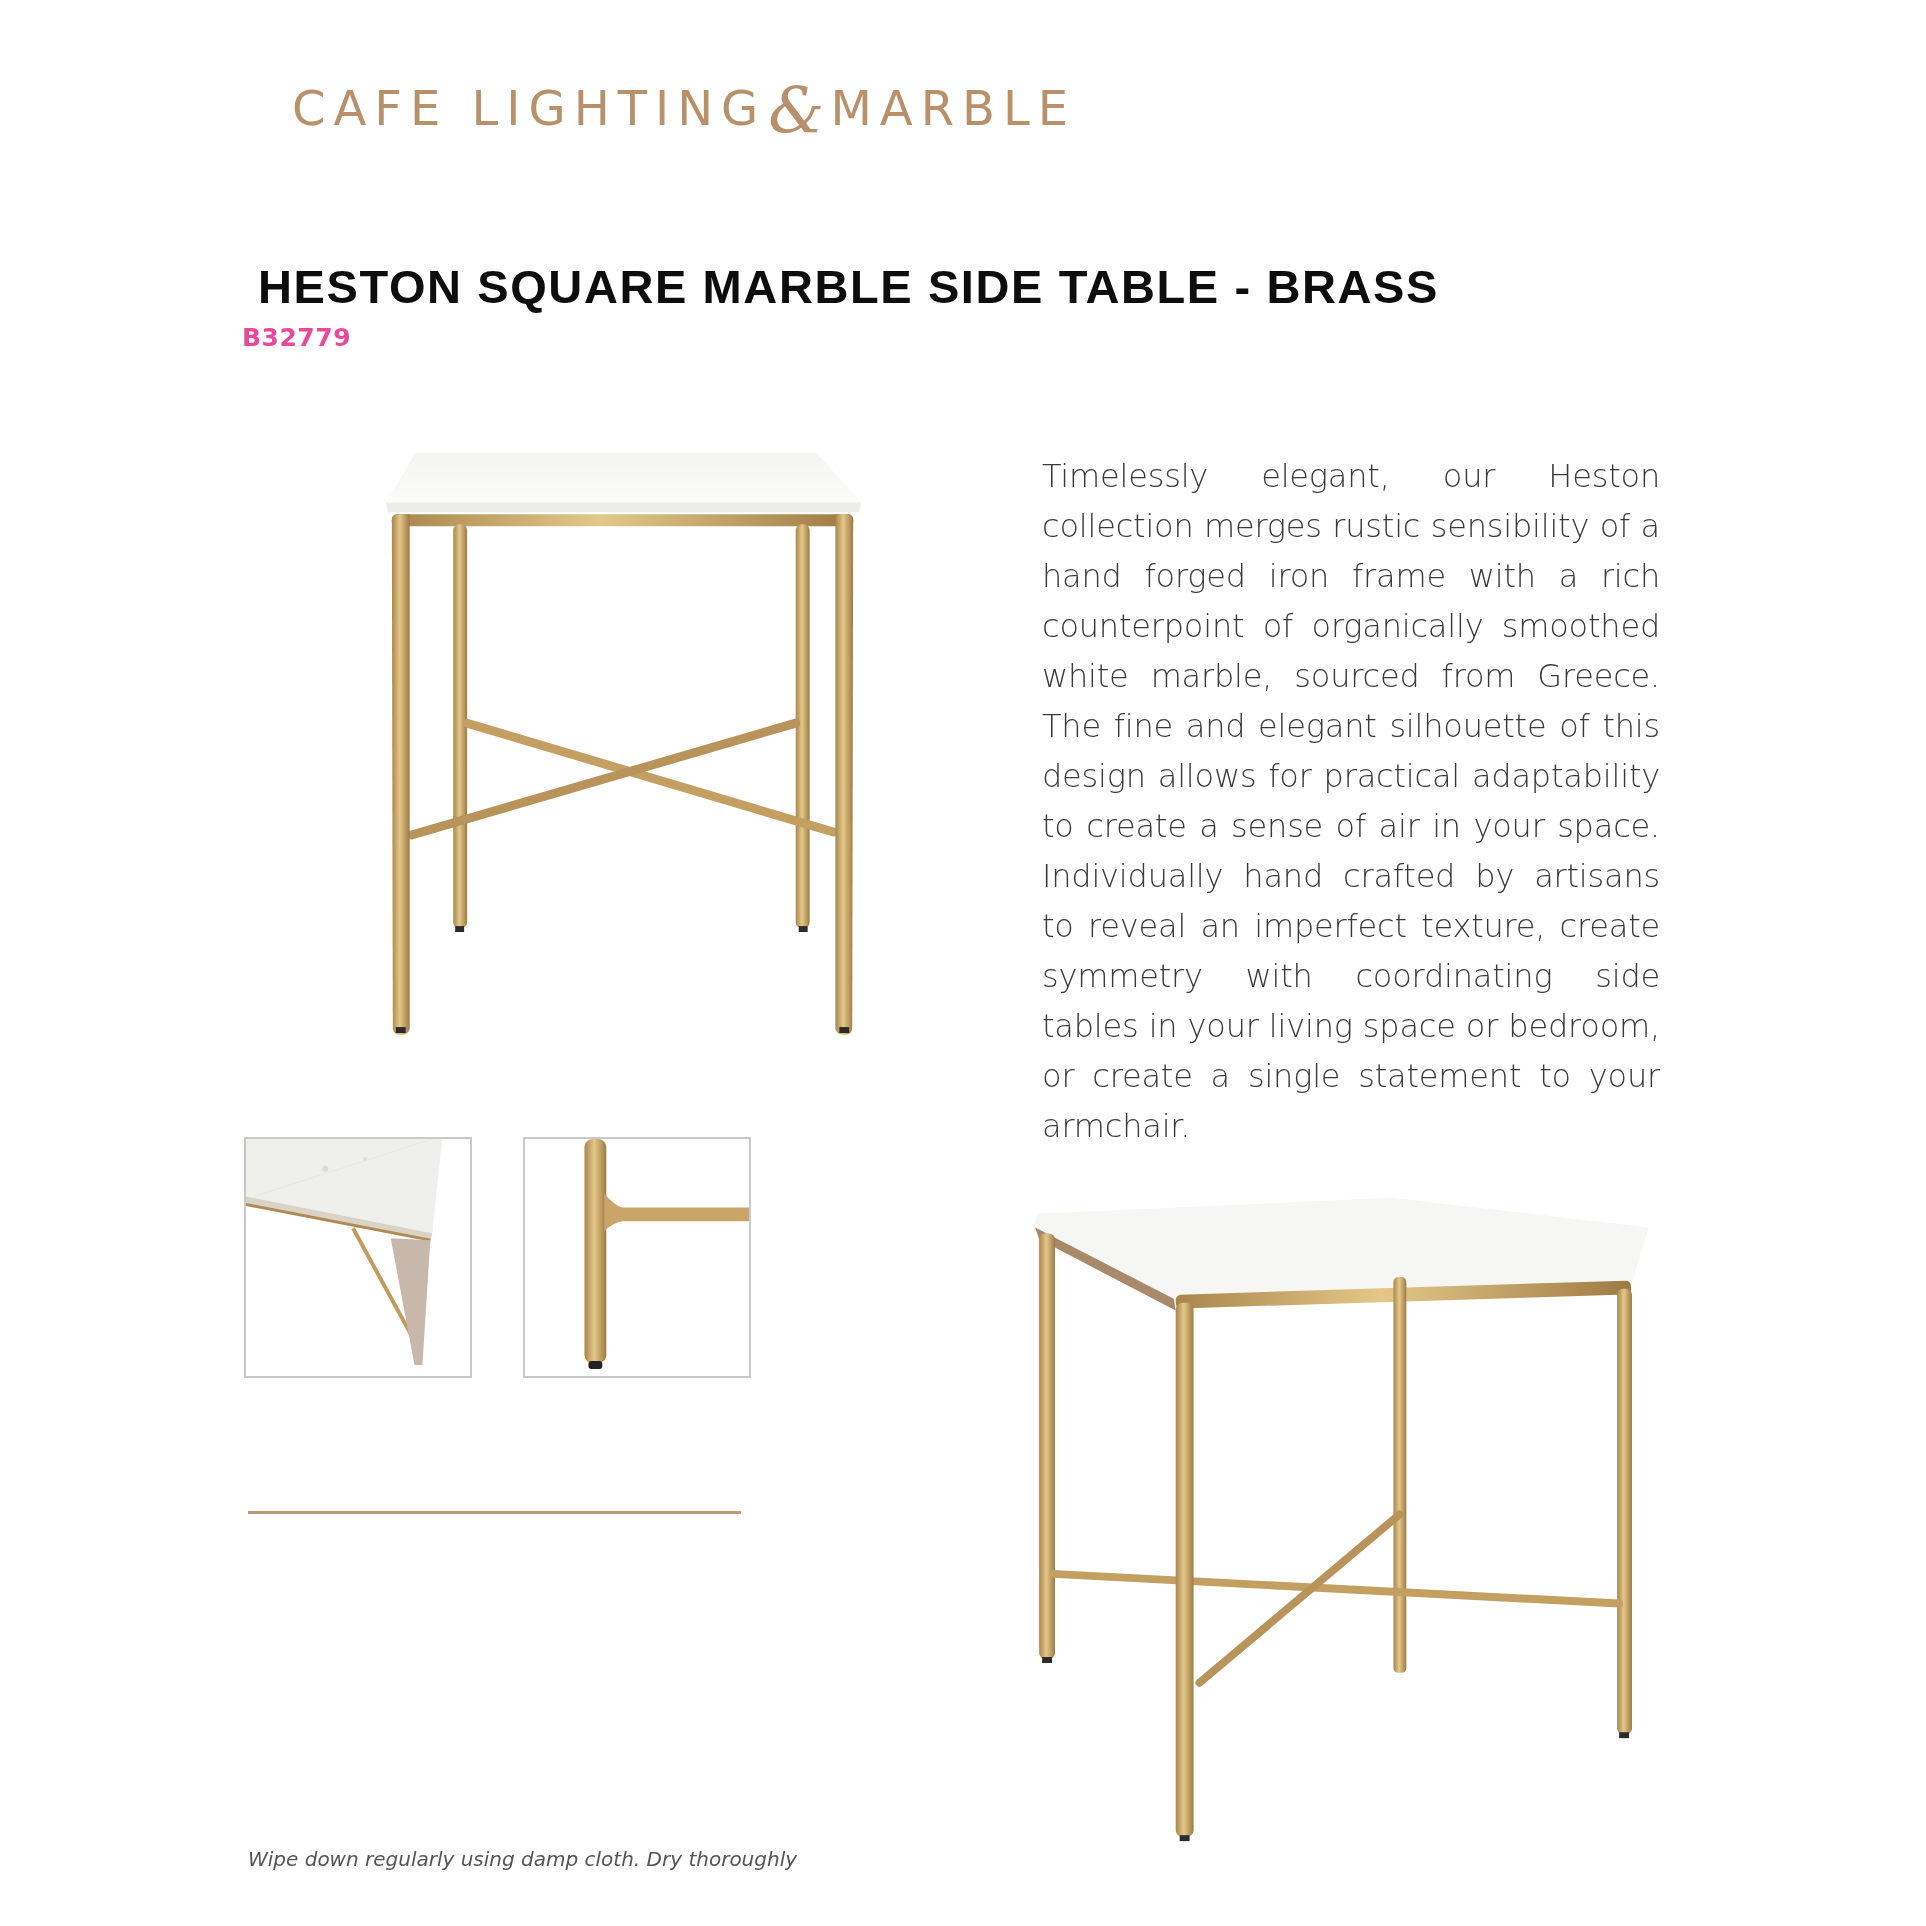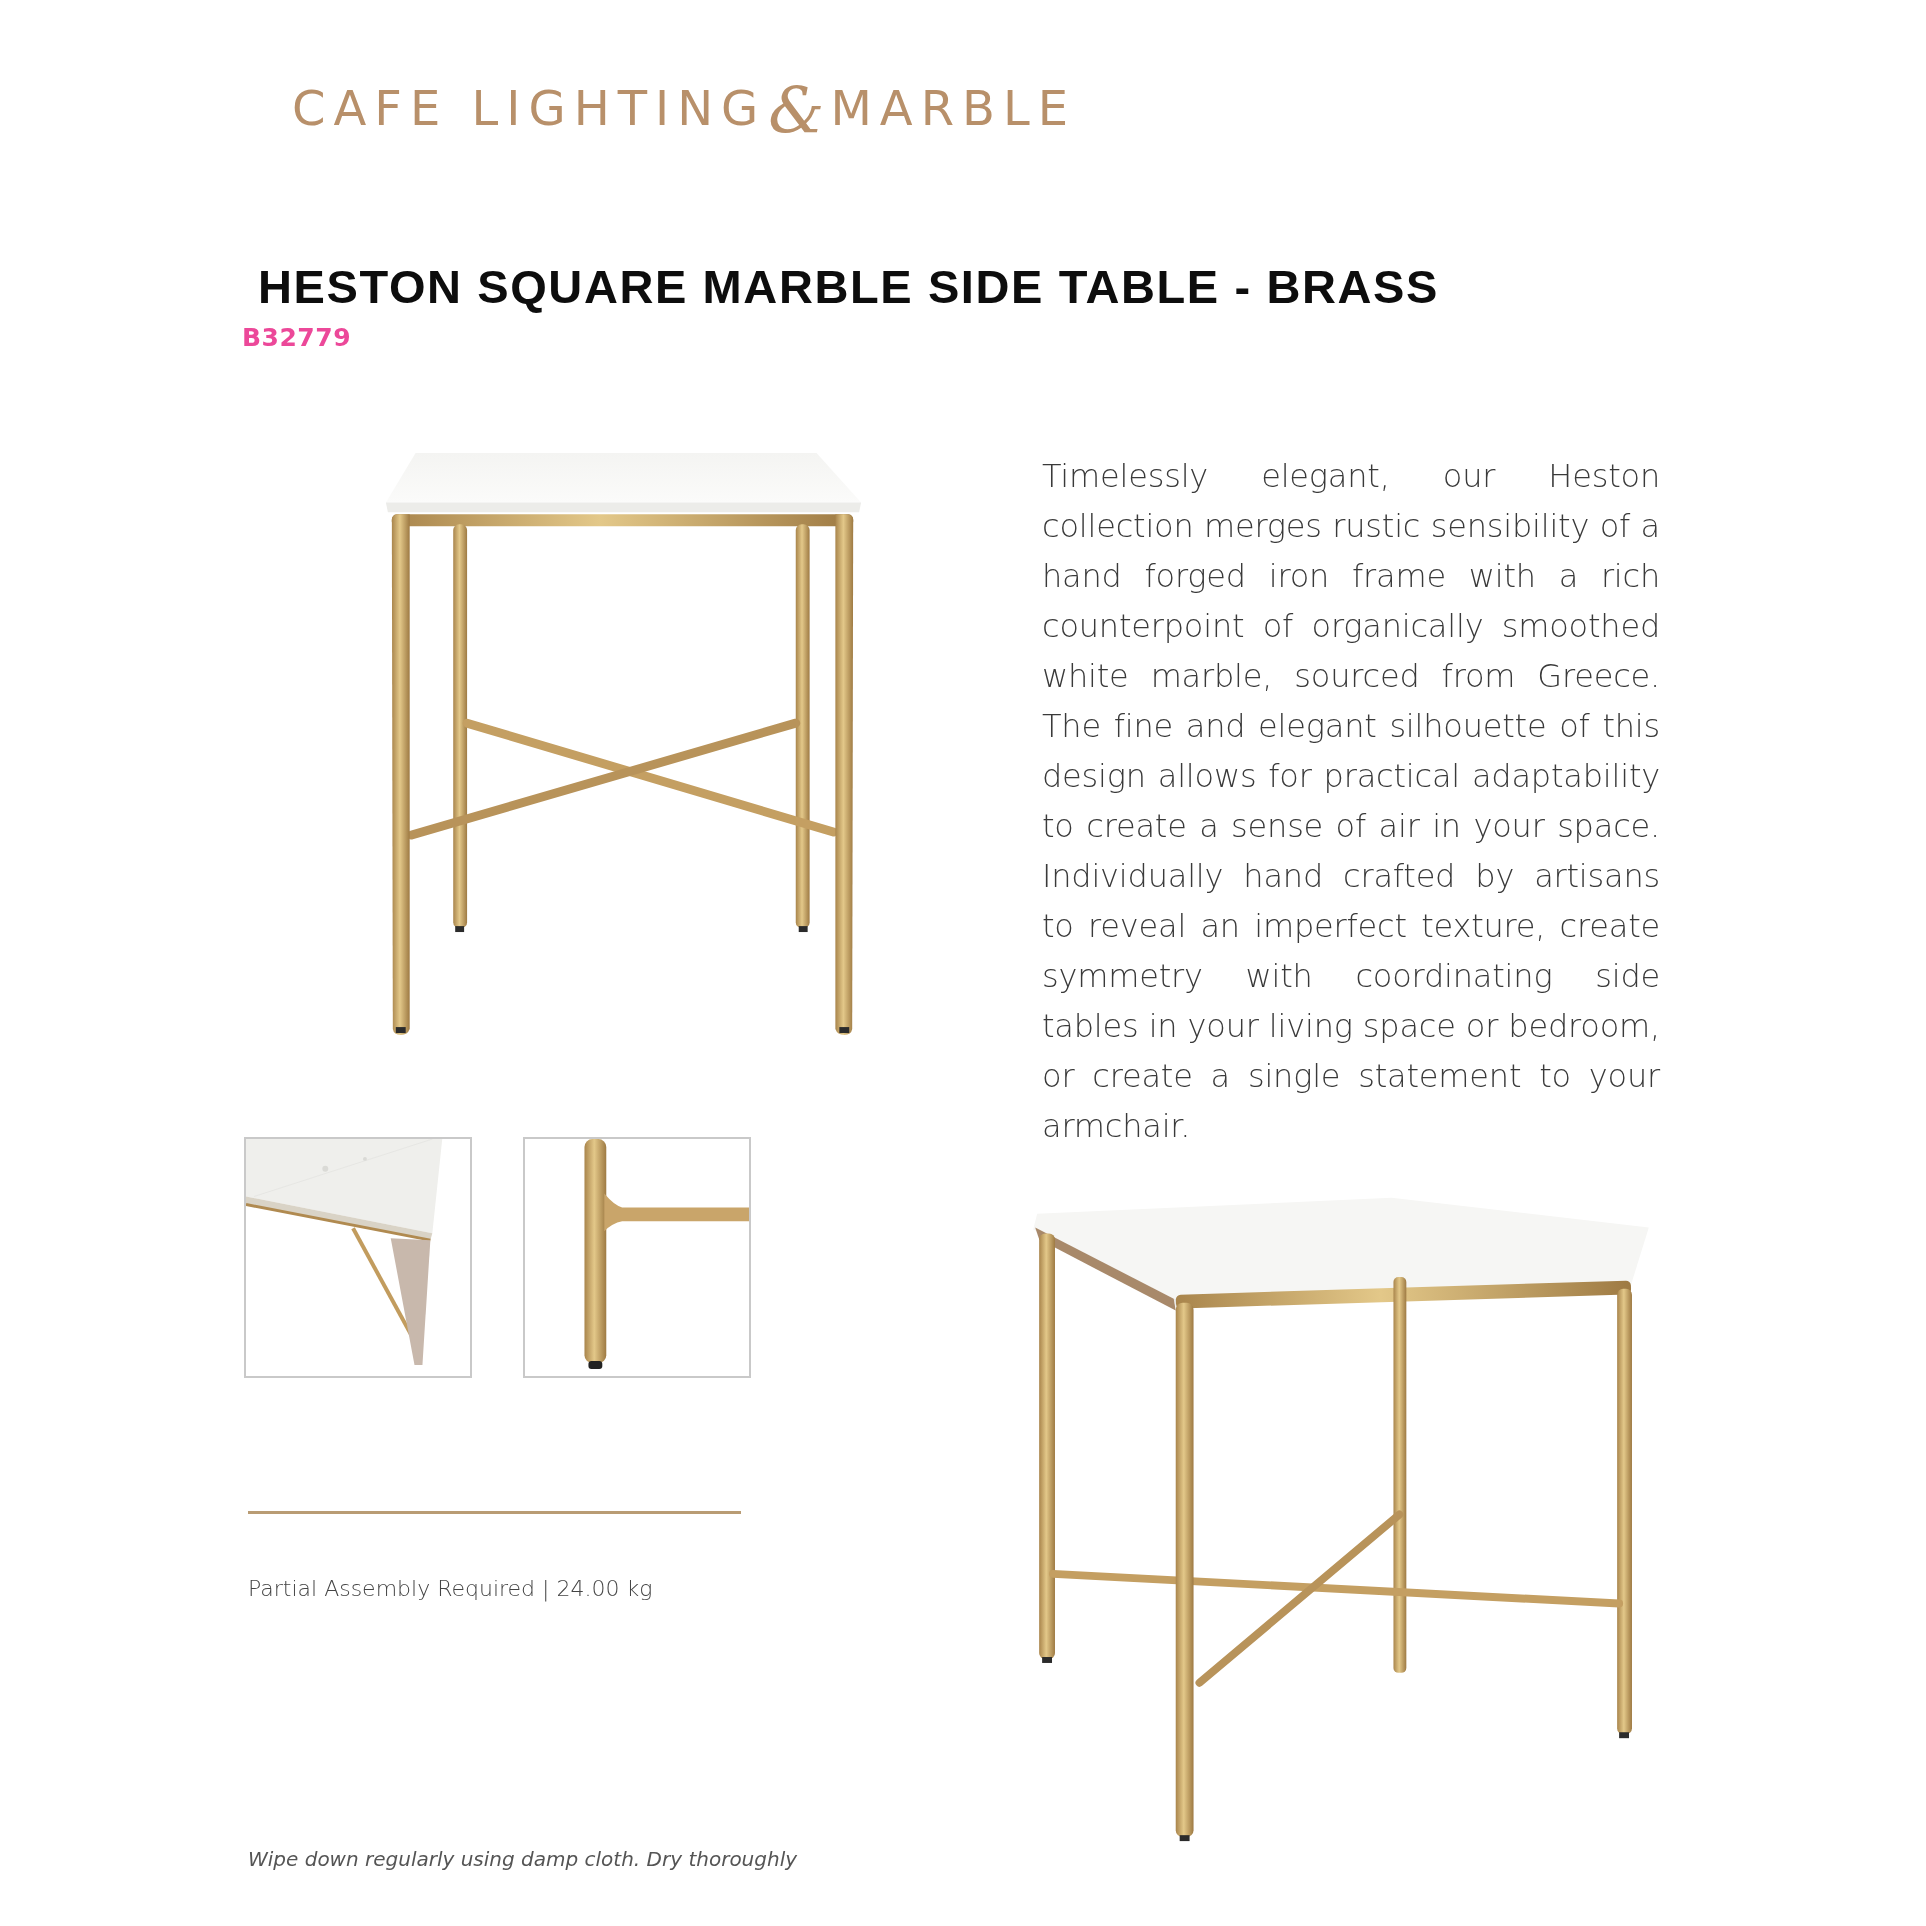--- a/index.html
+++ b/index.html
@@ -137,21 +137,20 @@
   <svg width="224" height="237" viewBox="0 0 226 239">
     <rect x="60" y="0" width="22" height="226" rx="8" fill="url(#brassV)"></rect>
     <path d="M80,55 q10,12 18,14 h128 v14 h-128 q-10,2 -18,10 z" fill="#C9A56A"></path>
     <rect x="64" y="224" width="14" height="8" rx="3" fill="#222"></rect>
   </svg>
 </div>
 
 <div class="abs divider"></div>
 
 <div class="abs specs">
-  <div>Partial Assembly Required | 24.00 kg</div>
 </div>
 
 <div class="abs product-img img-alt" title="Heston square marble side table angled view">
   <svg width="634" height="673" viewBox="0 0 640 680">
 
     <polygon points="12,36 370,20 630,50 612,108 150,122 8,52" fill="#F6F6F4"></polygon>
     <polygon points="150,122 612,108 612,114 152,130" fill="#E9E9E6"></polygon>
 
     <polygon points="10,50 150,122 152,134 14,62" fill="#A8896A"></polygon>
     <rect x="152" y="118" width="460" height="14" rx="5" fill="url(#brassV)" transform="rotate(-1.8 152 118)"></rect>

